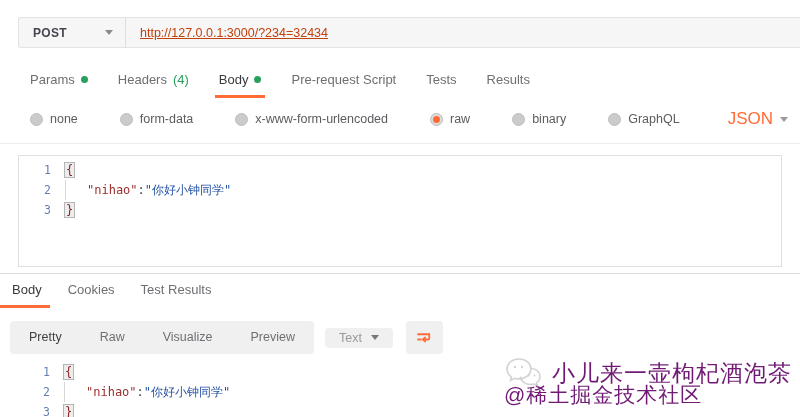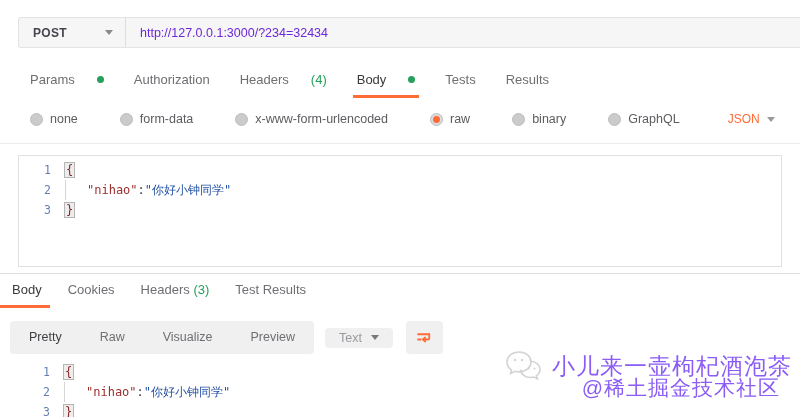--- a/index.html
+++ b/index.html
@@ -9,40 +9,40 @@
   
   .url-row { display:flex; margin:17px 0 0 18px; height:31px;
              border:1px solid #e3e3e3; border-right:none; border-radius:3px 0 0 3px;
              background:#f6f6f6; width:800px; }
   .method-box { width:107px; display:flex; align-items:center; justify-content:space-between;
                 padding:0 12px 0 14px; border-right:1px solid #ddd; cursor:pointer; }
   .method-label { font-size:12px; font-weight:bold; color:#45454d; letter-spacing:.3px; }
   .chev { width:0; height:0; border-left:4px solid transparent; border-right:4px solid transparent;
           border-top:5px solid #8a8a8a; display:inline-block; }
   .url-box { flex:1; display:flex; align-items:center; padding-left:14px; }
-  .url-text { font-size:12.5px; color:#6d28d9; }
+  .url-text { font-size:12.5px; color:#c2410c;text-decoration:underline; }
 
   
   .tabs-row { display:flex; margin:22px 0 0 30px; gap:30px; height:28px; }
-  .tab { position:relative; display:flex; align-items:center; gap:22px; font-size:13px;
+  .tab { position:relative; display:flex; align-items:center; gap:6px; font-size:13px;
          color:#6e6e73; cursor:pointer; padding-bottom:10px; }
   .tab.active { color:#3a3a3e; }
   .tab.active::after { content:''; position:absolute; left:-4px; right:-4px; bottom:0;
                        height:3px; background:#ff6c37; }
   .dot { width:7px; height:7px; border-radius:50%; background:#26a05c; display:inline-block; }
   .count { color:#26a05c; }
 
   
   .modes-row { display:flex; align-items:center; margin:8px 0 0 30px; gap:42px; height:26px; }
   .mode { display:flex; align-items:center; gap:7px; font-size:12.5px; color:#5c5c61; cursor:pointer; }
   .radio { width:13px; height:13px; border-radius:50%; background:#cbcbcb;
            border:1px solid #bdbdbd; position:relative; flex:0 0 auto; }
   .radio.checked { background:#dcdcdc; }
   .radio.checked::after { content:''; position:absolute; inset:2px; border-radius:50%; background:#ff6c37; }
-  .lang-select { display:flex; align-items:center; gap:7px; font-size:12px; color:#ff6c37;
+  .lang-select { display:flex; align-items:center; gap:7px; font-size:17px; color:#ff6c37;
                  margin-left:6px; cursor:pointer; }
   .lang-select .chev { border-top-color:#9a9a9a; }
 
   .hdivider { border-top:1px solid #ececec; margin-top:11px; width:800px; }
   .hdivider2 { border-top:1px solid #dcdcdc; width:800px; }
 
   
   .editor { margin:11px 18px 0; height:112px; border:1px solid #e0e0e0; background:#fff;
             font-family:"DejaVu Sans Mono", monospace; font-size:12px; padding-top:4px; }
   .editor.borderless { border:none; margin:8px 18px 0; height:auto; padding-top:0; }
@@ -68,22 +68,22 @@
   .seg { display:flex; align-items:center; background:#f0f0f0; border-radius:4px; height:33px; }
   .seg-item { padding:0 19px; font-size:12.5px; color:#6f6f74; cursor:pointer; line-height:33px; }
   .seg-item.active { color:#3f3f44; }
   .fmt-box { display:flex; align-items:center; gap:9px; background:#f0f0f0; border-radius:4px;
              height:20px; margin-left:11px; padding:0 14px; font-size:12.5px; color:#9a9a9e; cursor:pointer; }
   .fmt-box .chev { border-top-color:#77777c; }
   .wrap-box { display:flex; align-items:center; justify-content:center; background:#f0f0f0;
               border-radius:4px; height:33px; width:37px; margin-left:13px; cursor:pointer; }
 
   
-  .watermark { position:absolute; right:8px; bottom:15px; text-align:right; pointer-events:none;
-               color:#8b5cf6; text-shadow:1px 1px 0 #ffffff, -1px -1px 0 rgba(255,255,255,.6); z-index:5; }
+  .watermark { position:absolute; right:8px; bottom:8px; pointer-events:none;
+               color:#701a75; text-shadow:1px 1px 0 #ffffff, -1px -1px 0 rgba(255,255,255,.6); z-index:5; }
   .wm-line1 { display:flex; align-items:center; gap:8px; font-size:23px; letter-spacing:1px; }
   .wm-line2 { font-size:21px; margin-top:-9px; margin-right:12px; letter-spacing:1px; }
   .wm-logo { opacity:.65; }
 </style>
 </head>
 <body>
 
 <div class="url-row">
   <div class="method-box">
     <span class="method-label">POST</span>
@@ -93,31 +93,31 @@
     <span class="url-text">http://127.0.0.1:3000/?234=32434</span>
   </div>
 </div>
 
 <div class="tabs-row">
   <div class="tab">
     <span>Params</span>
     <span class="dot"></span>
   </div>
   <div class="tab">
-    <span>Authorization</span>
-  </div>
-  <div class="tab">
     <span>Headers</span>
     <span class="count">(4)</span>
   </div>
   <div class="tab active">
     <span>Body</span>
     <span class="dot"></span>
   </div>
   <div class="tab">
+    <span>Pre-request Script</span>
+  </div>
+  <div class="tab">
     <span>Tests</span>
   </div>
   <div class="tab">
     <span>Results</span>
   </div>
 </div>
 
 <div class="modes-row">
   <div class="mode">
     <span class="radio"></span>
@@ -167,24 +167,20 @@
 </div>
 
 <div class="hdivider2" style="margin-top:6px;"></div>
 
 <div class="rtabs-row">
   <div class="rtab active">
     <span>Body</span>
   </div>
   <div class="rtab">
     <span>Cookies</span>
-  </div>
-  <div class="rtab">
-    <span>Headers</span>
-    <span class="count">(3)</span>
   </div>
   <div class="rtab">
     <span>Test Results</span>
   </div>
 </div>
 
 <div class="rtoolbar">
   <div class="seg">
     <span class="seg-item active">Pretty</span>
     <span class="seg-item">Raw</span>

